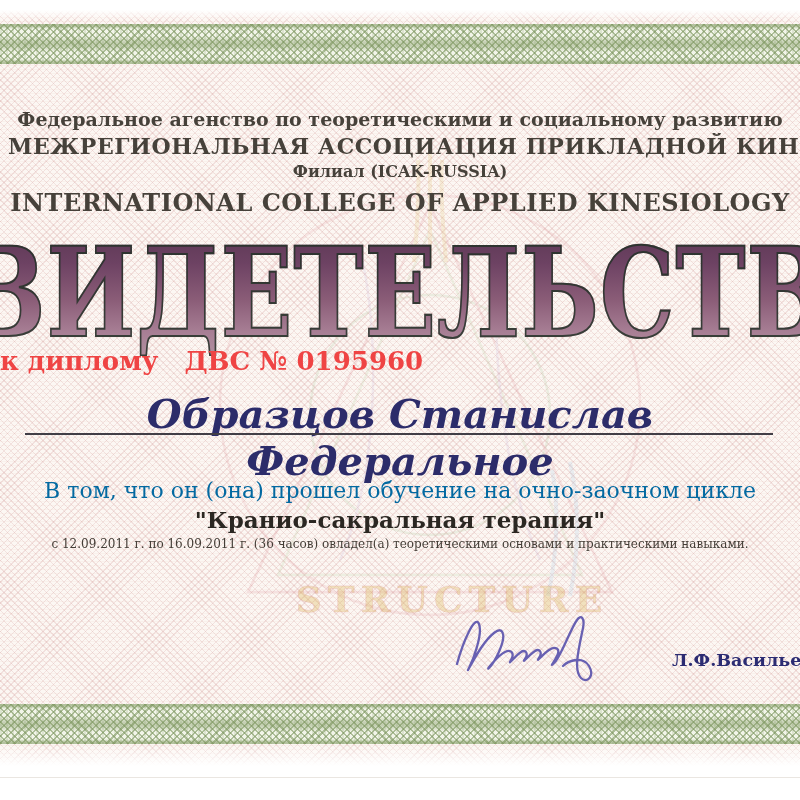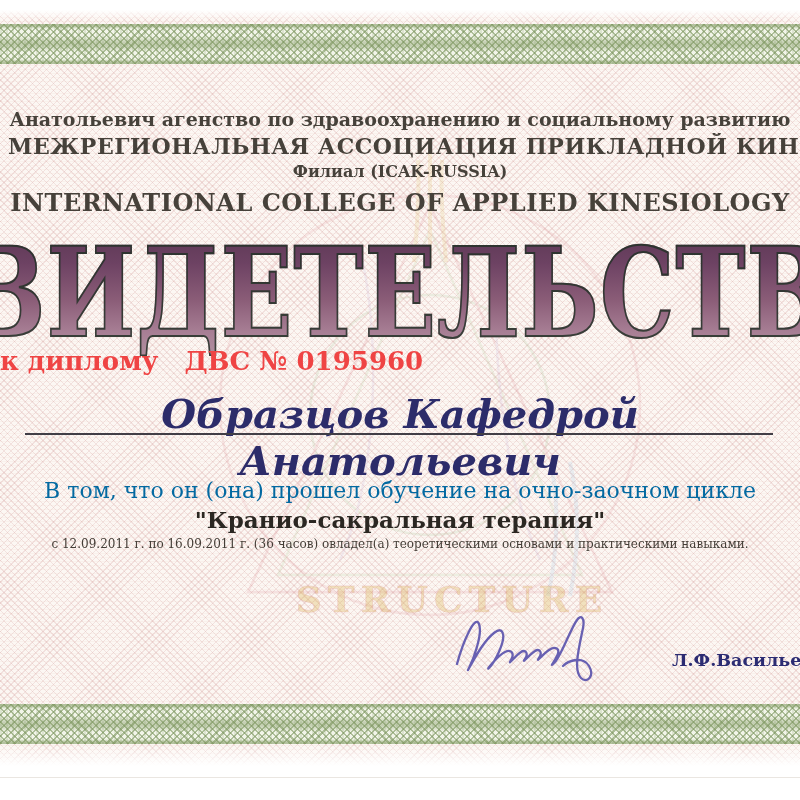--- a/index.html
+++ b/index.html
@@ -88,35 +88,35 @@
       <circle cx="430" cy="415" r="120" stroke="#a9c49a"></circle>
       <path d="M430,205 L248,592 L612,592 Z" stroke="#dd8f96"></path>
       <path d="M430,230 L278,575 L582,575 Z" stroke="#b7cc9f"></path>
       <path d="M360,250 C380,330 380,470 340,560 M500,250 C490,330 500,470 540,560" stroke="#c9b3d6"></path>
       <path d="M418,160 C420,200 416,240 414,262 M430,152 C430,200 430,240 430,266 M442,160 C440,200 444,240 446,262" stroke="#e0c06a" stroke-width="4"></path>
       <path d="M552,470 C560,510 556,560 548,596 M570,462 C580,508 578,556 570,596" stroke="#9fc3e0" stroke-width="4"></path>
     </g>
     <text class="wm-text" x="452" y="612">STRUCTURE</text>
   </svg>
 
-  <div class="txt center hdr1">Анатольевич агенство по здравоохранению и социальному развитию</div>
+  <div class="txt center hdr1">Федеральное агенство по теоретическими и социальному развитию</div>
   <div class="txt hdr2">МЕЖРЕГИОНАЛЬНАЯ АССОЦИАЦИЯ ПРИКЛАДНОЙ КИНЕЗИОЛОГИИ (МАПК)</div>
   <div class="txt center hdr3">Филиал (ICAK-RUSSIA)</div>
   <div class="txt center hdr4">INTERNATIONAL COLLEGE OF APPLIED KINESIOLOGY</div>
 
   <div class="txt title-row">
     <span class="big-title">СВИДЕТЕЛЬСТВО</span>
   </div>
 
   <div class="txt dip-row">
     <span>к диплому</span>
     <span>ДВС № 0195960</span>
   </div>
 
-  <div class="txt center name">Образцов Кафедрой Анатольевич</div>
+  <div class="txt center name">Образцов Станислав Федеральное</div>
   <div class="txt name-line"></div>
 
   <div class="txt center body1">В том, что он (она) прошел обучение на очно-заочном цикле</div>
   <div class="txt center course">"Кранио-сакральная терапия"</div>
   <div class="txt center details">с 12.09.2011 г. по 16.09.2011 г. (36 часов) овладел(а) теоретическими основами и практическими навыками.</div>
 
 
   <svg class="signature-svg" width="175" height="95" viewBox="0 0 175 95">
     <path d="M12,66 C18,44 30,16 34,26 C38,36 28,62 24,70 C20,78 28,62 36,50
              C44,38 56,26 58,36 C60,44 50,64 44,70 C40,74 52,58 60,54

